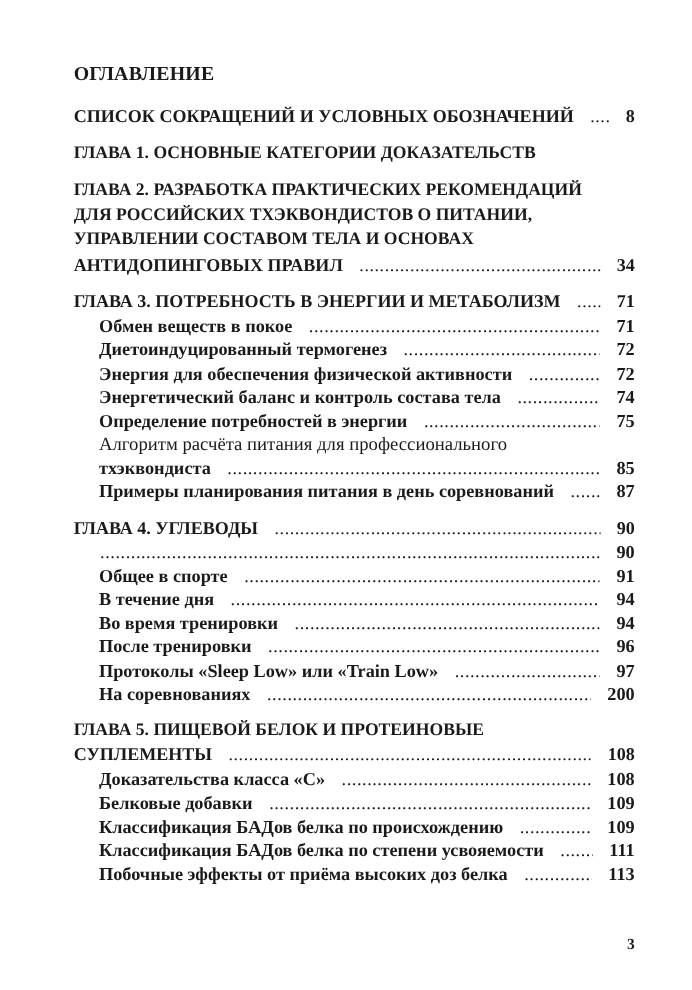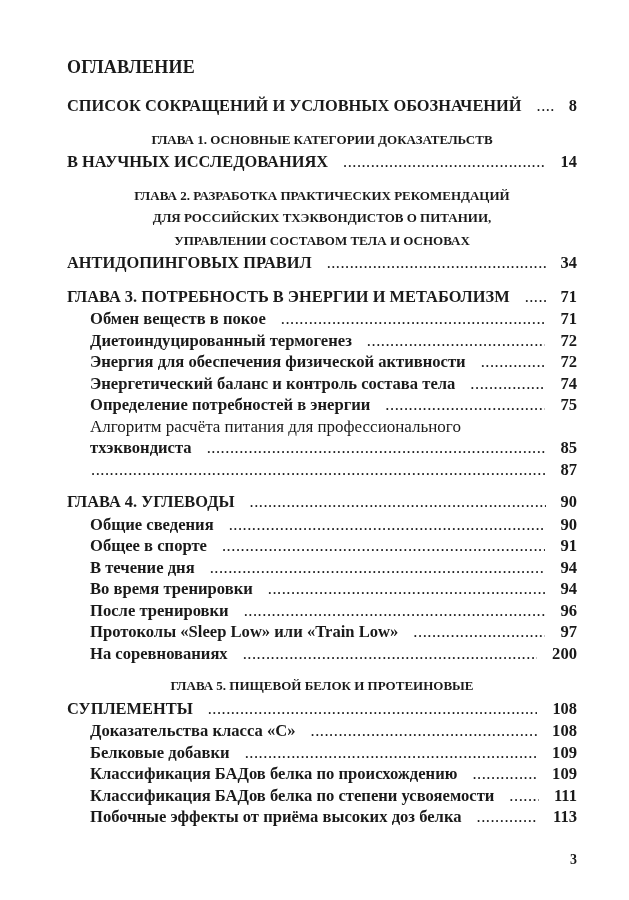--- a/index.html
+++ b/index.html
@@ -55,25 +55,24 @@
       font-weight: normal;
     }
     .entry .leader::before {
       content: "................................................................................................................................................................................................................................";
     }
     .entry .page-num {
       flex: 0 0 auto;
       text-align: right;
     }
     .line {
-      font-size: 13px;
+      font-size: 16px;
       line-height: 22.5px;
       font-weight: bold;
       white-space: nowrap;
-      text-align: center;
     }
     .sub {
       padding-left: 23px;
       font-weight: bold;
     }
     .sub-cont {
       padding-left: 23px;
       font-size: 17px;
       line-height: 21.5px;
       white-space: nowrap;
@@ -96,25 +95,20 @@
     <div class="entry bold">
       <span class="label">СПИСОК СОКРАЩЕНИЙ И УСЛОВНЫХ ОБОЗНАЧЕНИЙ</span>
       <span class="leader"></span>
       <span class="page-num">8</span>
     </div>
   </div>
 
   <div id="chapters">
       <div class="chapter">
         <div class="line">ГЛАВА 1. ОСНОВНЫЕ КАТЕГОРИИ ДОКАЗАТЕЛЬСТВ</div>
-        <div class="entry bold">
-          <span class="label">В НАУЧНЫХ ИССЛЕДОВАНИЯХ</span>
-          <span class="leader"></span>
-          <span class="page-num">14</span>
-        </div>
       </div>
       <div class="chapter">
         <div class="line">ГЛАВА 2. РАЗРАБОТКА ПРАКТИЧЕСКИХ РЕКОМЕНДАЦИЙ</div>
         <div class="line">ДЛЯ РОССИЙСКИХ ТХЭКВОНДИСТОВ О ПИТАНИИ,</div>
         <div class="line">УПРАВЛЕНИИ СОСТАВОМ ТЕЛА И ОСНОВАХ</div>
         <div class="entry bold">
           <span class="label">АНТИДОПИНГОВЫХ ПРАВИЛ</span>
           <span class="leader"></span>
           <span class="page-num">34</span>
         </div>
@@ -150,32 +144,32 @@
           <span class="leader"></span>
           <span class="page-num">75</span>
         </div>
         <div class="sub-cont">Алгоритм расчёта питания для профессионального</div>
         <div class="entry sub">
           <span class="label">тхэквондиста</span>
           <span class="leader"></span>
           <span class="page-num">85</span>
         </div>
         <div class="entry sub">
+          <span class="label">Примеры планирования питания в день соревнований</span>
           <span class="leader"></span>
           <span class="page-num">87</span>
         </div>
       </div>
       <div class="chapter">
         <div class="entry bold">
           <span class="label">ГЛАВА 4. УГЛЕВОДЫ</span>
           <span class="leader"></span>
           <span class="page-num">90</span>
         </div>
         <div class="entry sub">
-          <span class="label">Общие сведения</span>
           <span class="leader"></span>
           <span class="page-num">90</span>
         </div>
         <div class="entry sub">
           <span class="label">Общее в спорте</span>
           <span class="leader"></span>
           <span class="page-num">91</span>
         </div>
         <div class="entry sub">
           <span class="label">В течение дня</span>

